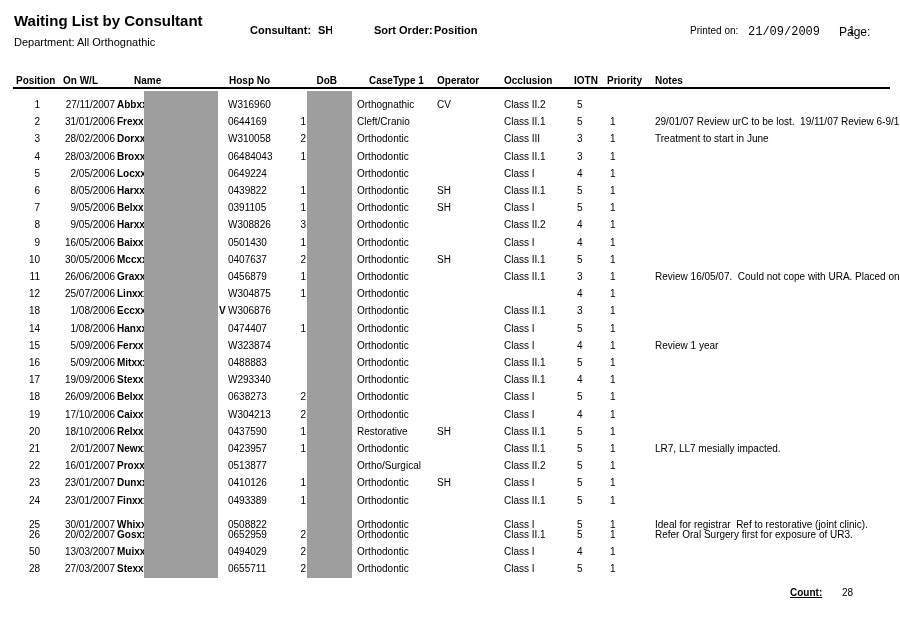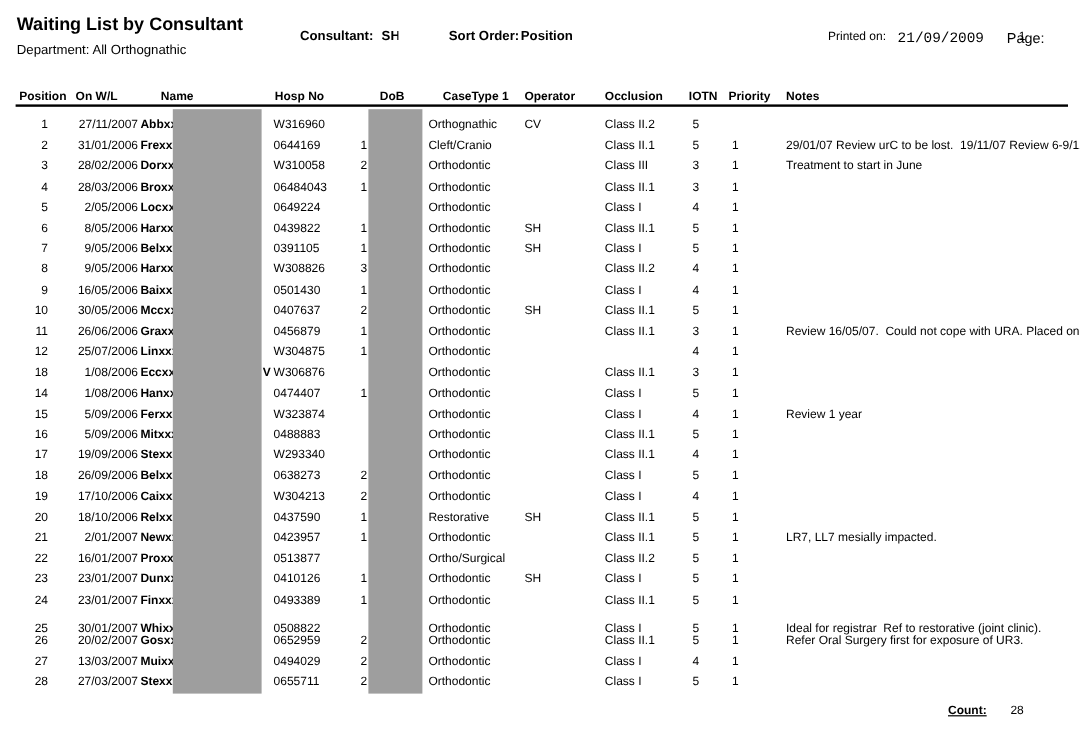--- a/index.html
+++ b/index.html
@@ -376,21 +376,21 @@
         <div class="cell c-name">Gosxxxxxx</div>
         <div class="cell c-hosp">0652959</div>
         <div class="cell c-dob">2</div>
         <div class="cell c-case">Orthodontic</div>
         <div class="cell c-occ">Class II.1</div>
         <div class="cell c-iotn">5</div>
         <div class="cell c-pri">1</div>
         <div class="cell c-notes">Refer Oral Surgery first for exposure of UR3.</div>
       </div>
       <div class="row" style="top: 543px;">
-        <div class="cell c-pos">27</div>
+        <div class="cell c-pos">50</div>
         <div class="cell c-onwl">13/03/2007</div>
         <div class="cell c-name">Muixxxxxx</div>
         <div class="cell c-hosp">0494029</div>
         <div class="cell c-dob">2</div>
         <div class="cell c-case">Orthodontic</div>
         <div class="cell c-occ">Class I</div>
         <div class="cell c-iotn">4</div>
         <div class="cell c-pri">1</div>
       </div>
       <div class="row" style="top: 560px;">

